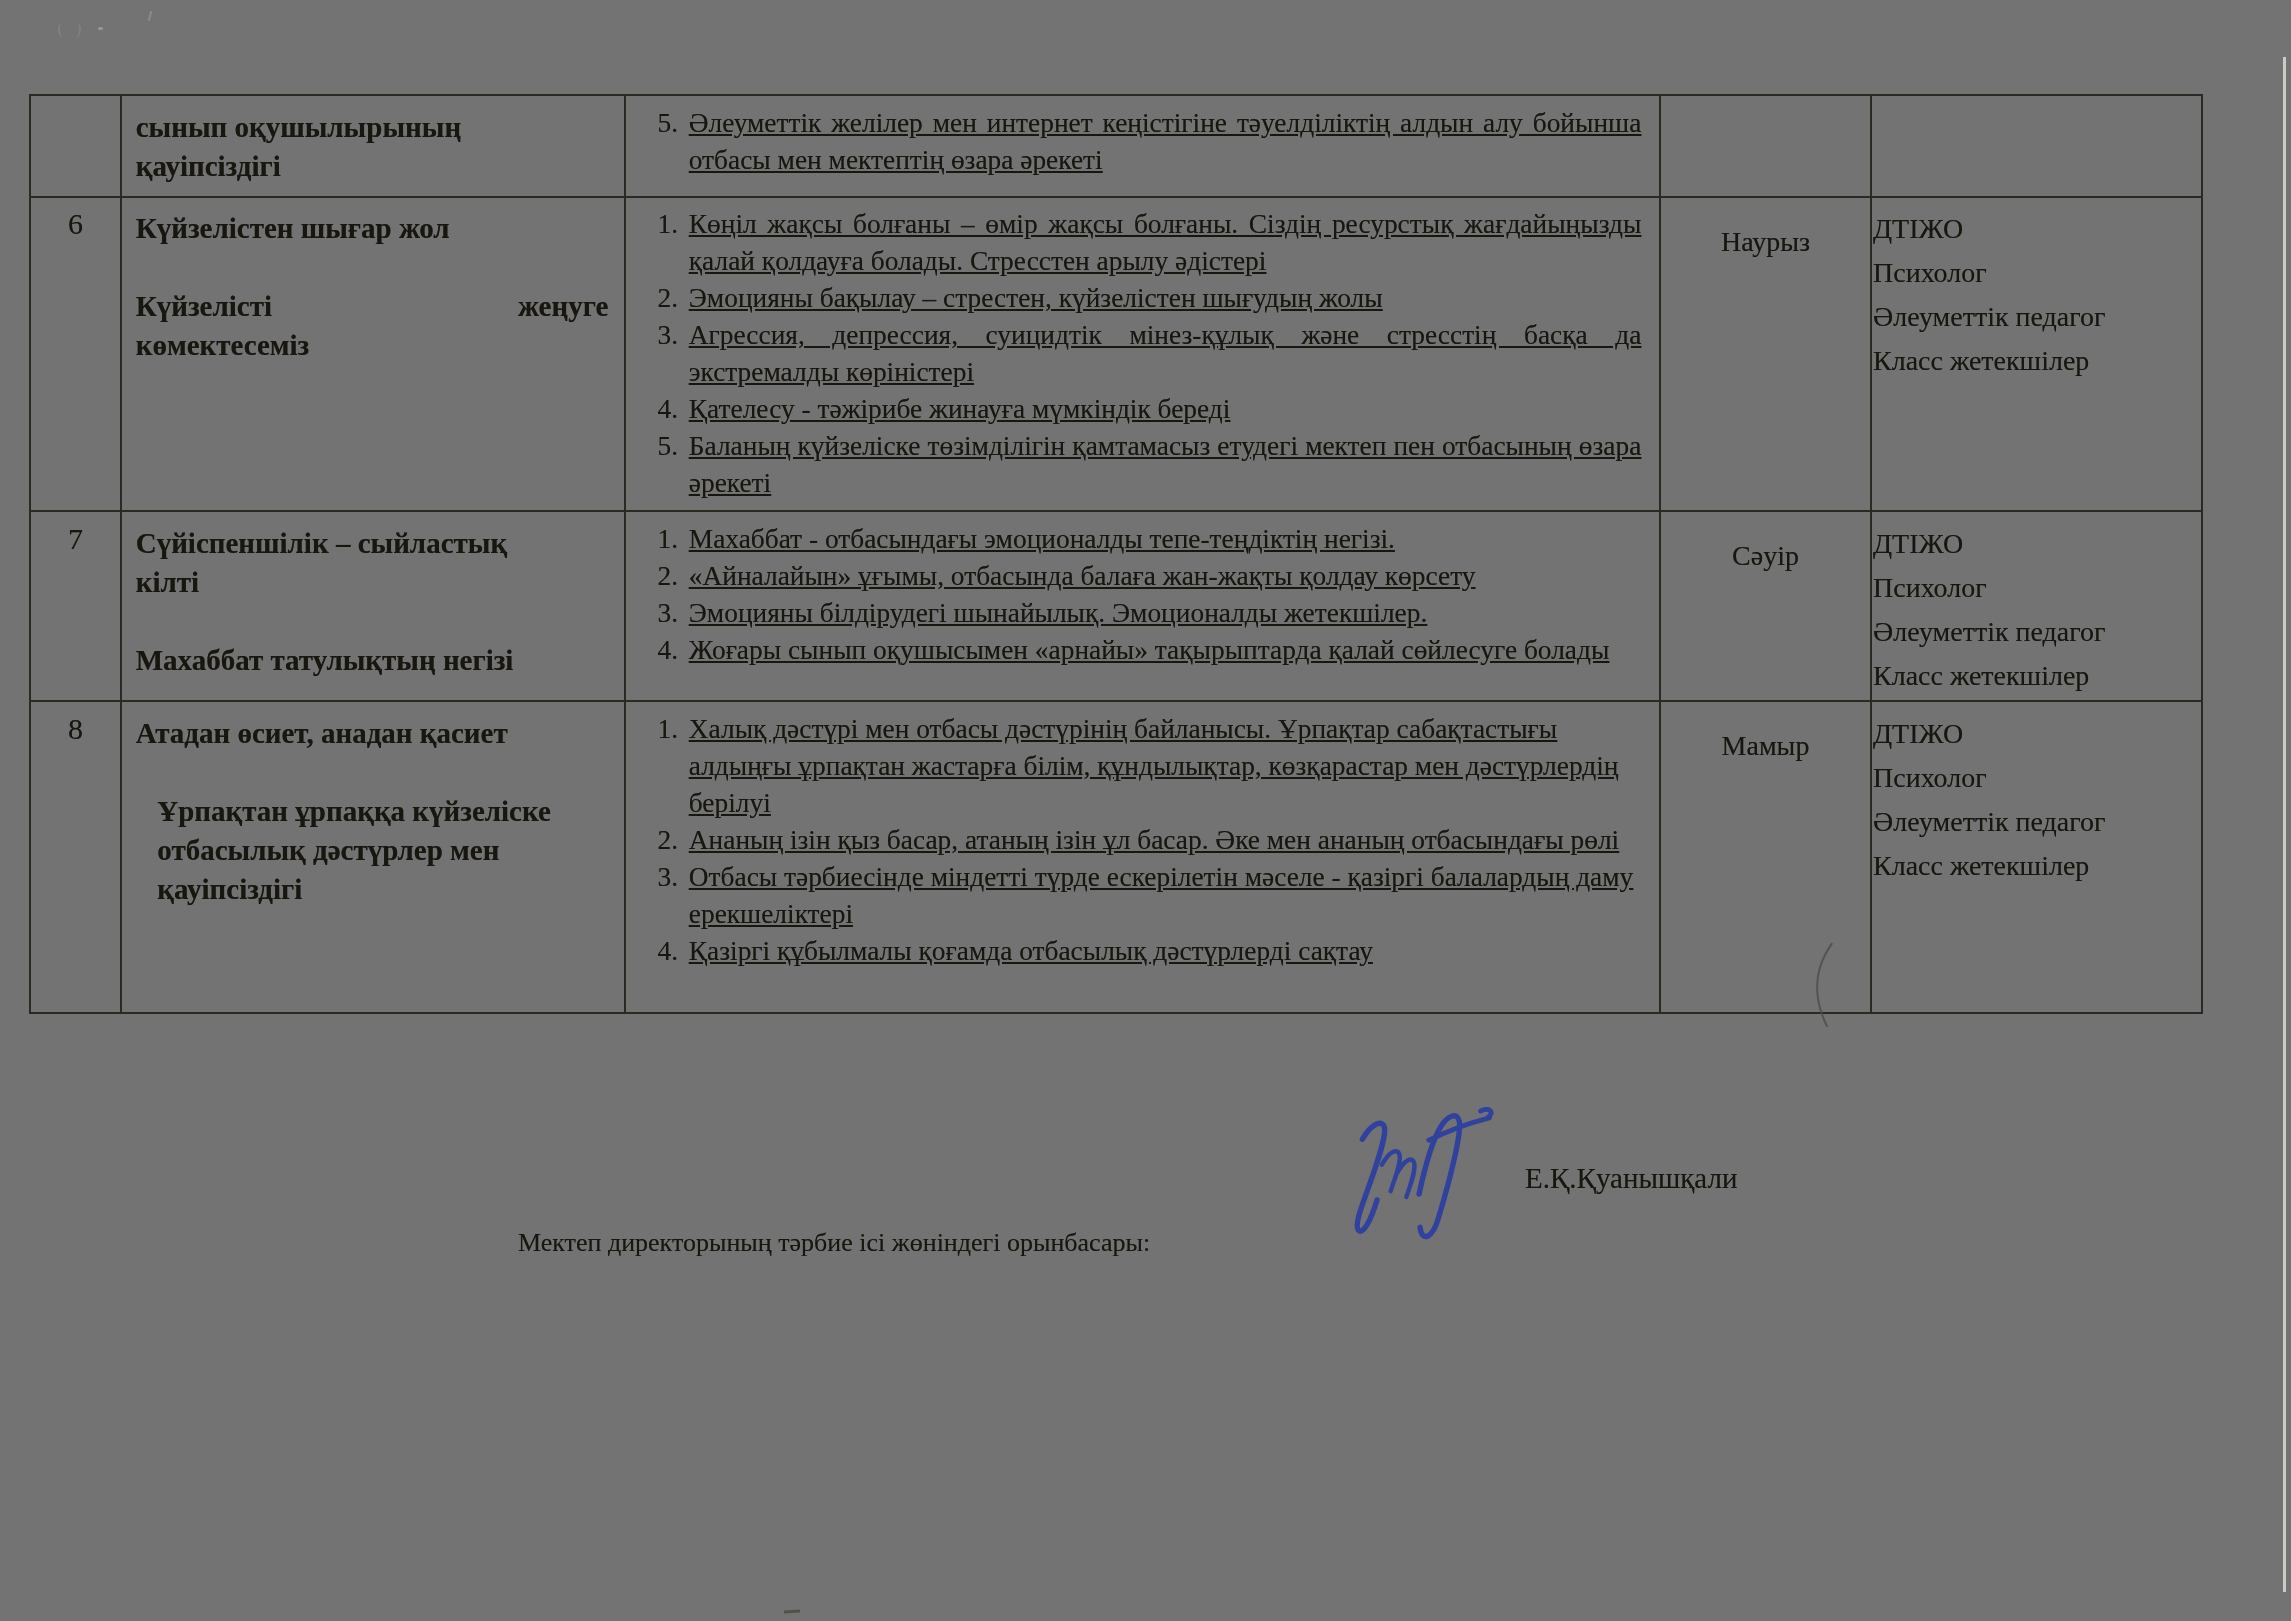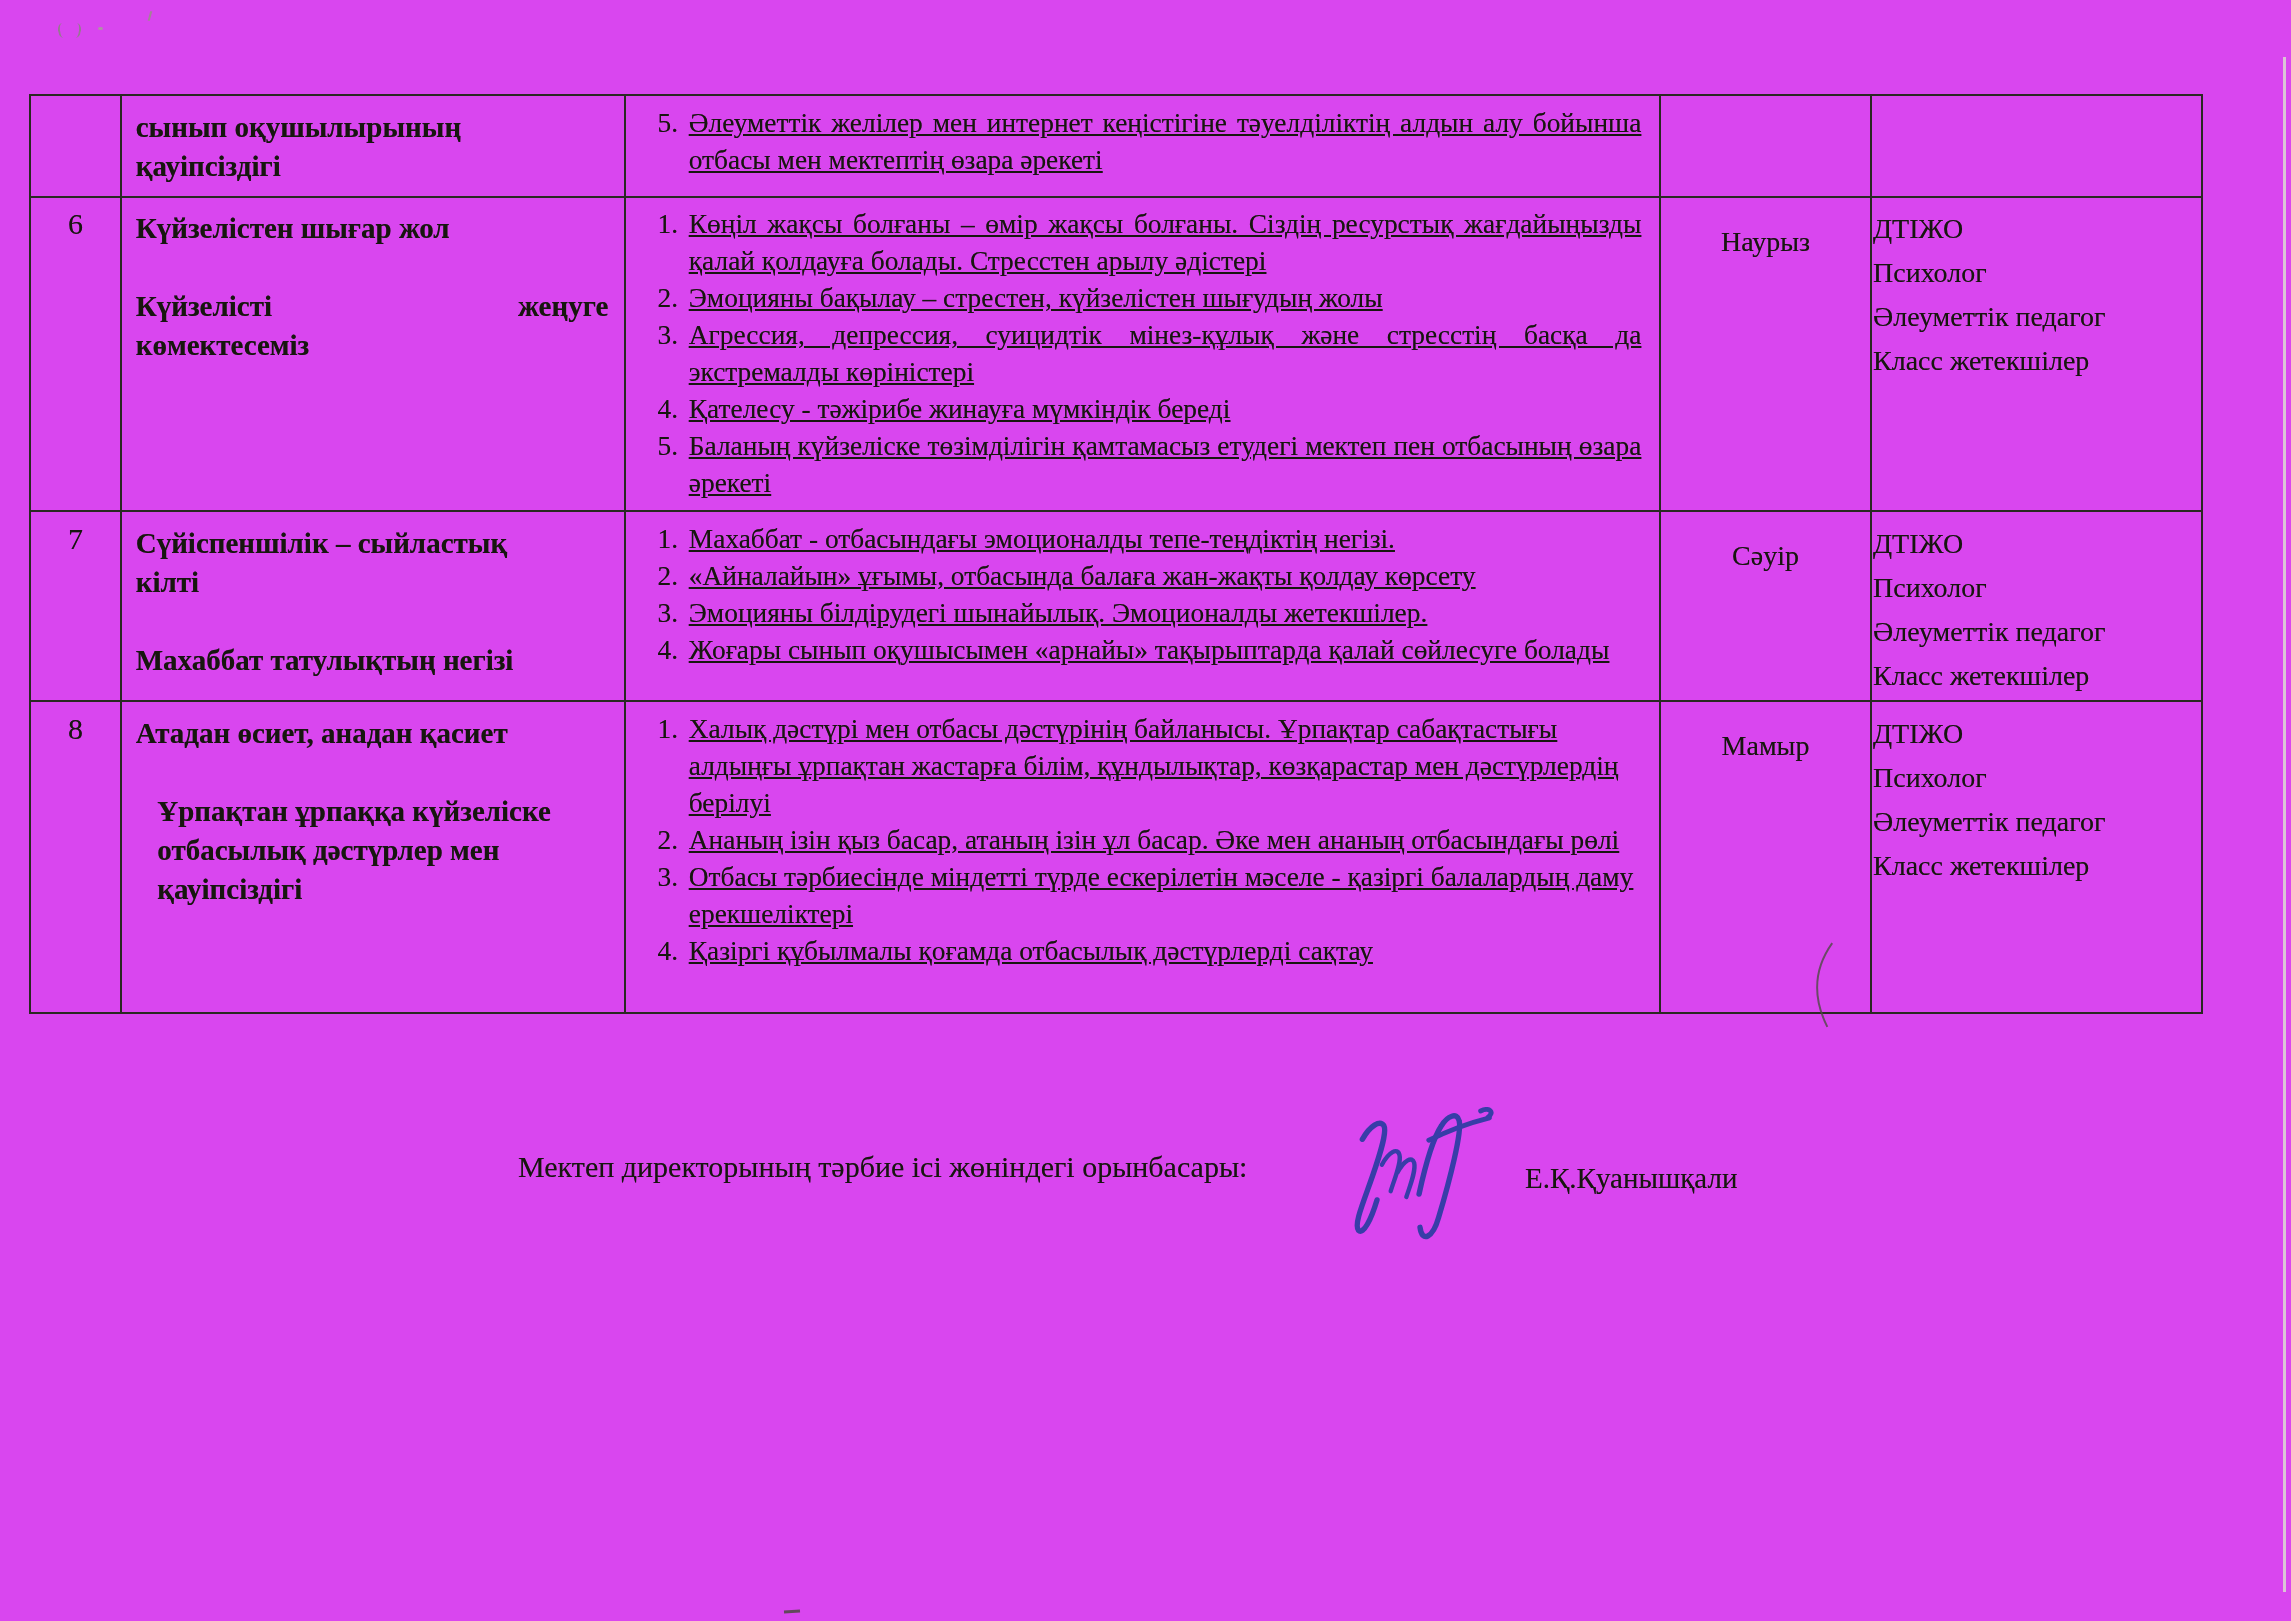--- a/index.html
+++ b/index.html
@@ -1,18 +1,18 @@
 <!DOCTYPE html>
 <html><head>
 <meta charset="utf-8">
 <style>
   html,body { margin:0; padding:0; background:#e9e7e1; }
   .page {
     position:relative; width:2292px; height:1621px; margin:0 auto;
-    background:#d946ef; overflow:hidden;
+    background:#737373; overflow:hidden;
     font-family:"Liberation Serif","DejaVu Serif",serif;
     color:#17160f;
   }
   .page * { box-sizing:border-box; }
 
   
   .doc-table {
     position:absolute; left:29px; top:94px;
     width:2172px; border-collapse:collapse; table-layout:fixed;
     border:2.9px solid #2a2922;
@@ -36,21 +36,21 @@
   .c-content { font-size:27.4px; line-height:37px; padding:6.9px 15.7px 5.9px 5.9px; }
   .c-content ol { margin:2px; padding:0 0 0 51px;text-decoration:underline; }
   .c-content li { padding-left:3.9px; }
   .c-content.just li { text-align:justify; }
 
   .c-month { font-size:28px; text-align:center; padding-top:28px; }
   .c-resp  { font-size:28px; padding-top:9.8px; line-height:44px; }
   .c-resp .r-line { display:block; }
 
   
-  .sig-label { position:absolute; left:518px;  top:1150px; font-size:30px; text-shadow:0 0 0.6px rgba(32,30,22,.5); white-space:nowrap;font-family:Liberation Serif, serif; }
+  .sig-label { position:absolute; left:518px;  top:1228px; font-size:26px; text-shadow:0 0 0.6px rgba(32,30,22,.5); white-space:nowrap;font-family:Liberation Serif, serif; }
   .sig-name  { position:absolute; left:1525px; top:1162px; font-size:29px; text-shadow:0 0 0.6px rgba(32,30,22,.5); white-space:nowrap; }
   .signature-svg { position:absolute; left:1333px; top:1096px; }
 
   
   .scan-edge { position:absolute; left:2283px; top:57px; width:2.9px; height:1535px; background:#dbd9d1; opacity:.85; }
   .mark { position:absolute; }
   .mark-paren-l { left:58px; top:22.5px; width:7.8px; height:14.7px; border-left:2px solid #87857a; border-radius:60% 0 0 60%/50% 0 0 50%; transform:rotate(-6deg); opacity:.8; }
   .mark-paren-r { left:73px; top:22.5px; width:7.8px; height:14.7px; border-right:2px solid #87857a; border-radius:0 60% 60% 0/0 50% 50% 0; transform:rotate(6deg); opacity:.8; }
   .mark-dot  { left:98px; top:26.5px; width:4.9px; height:3.9px; background:#a5a296; border-radius:50%; opacity:.8; }
   .mark-tick { left:149px; top:10.8px; width:2px; height:9.8px; background:#95927f; transform:rotate(15deg); opacity:.8; }

